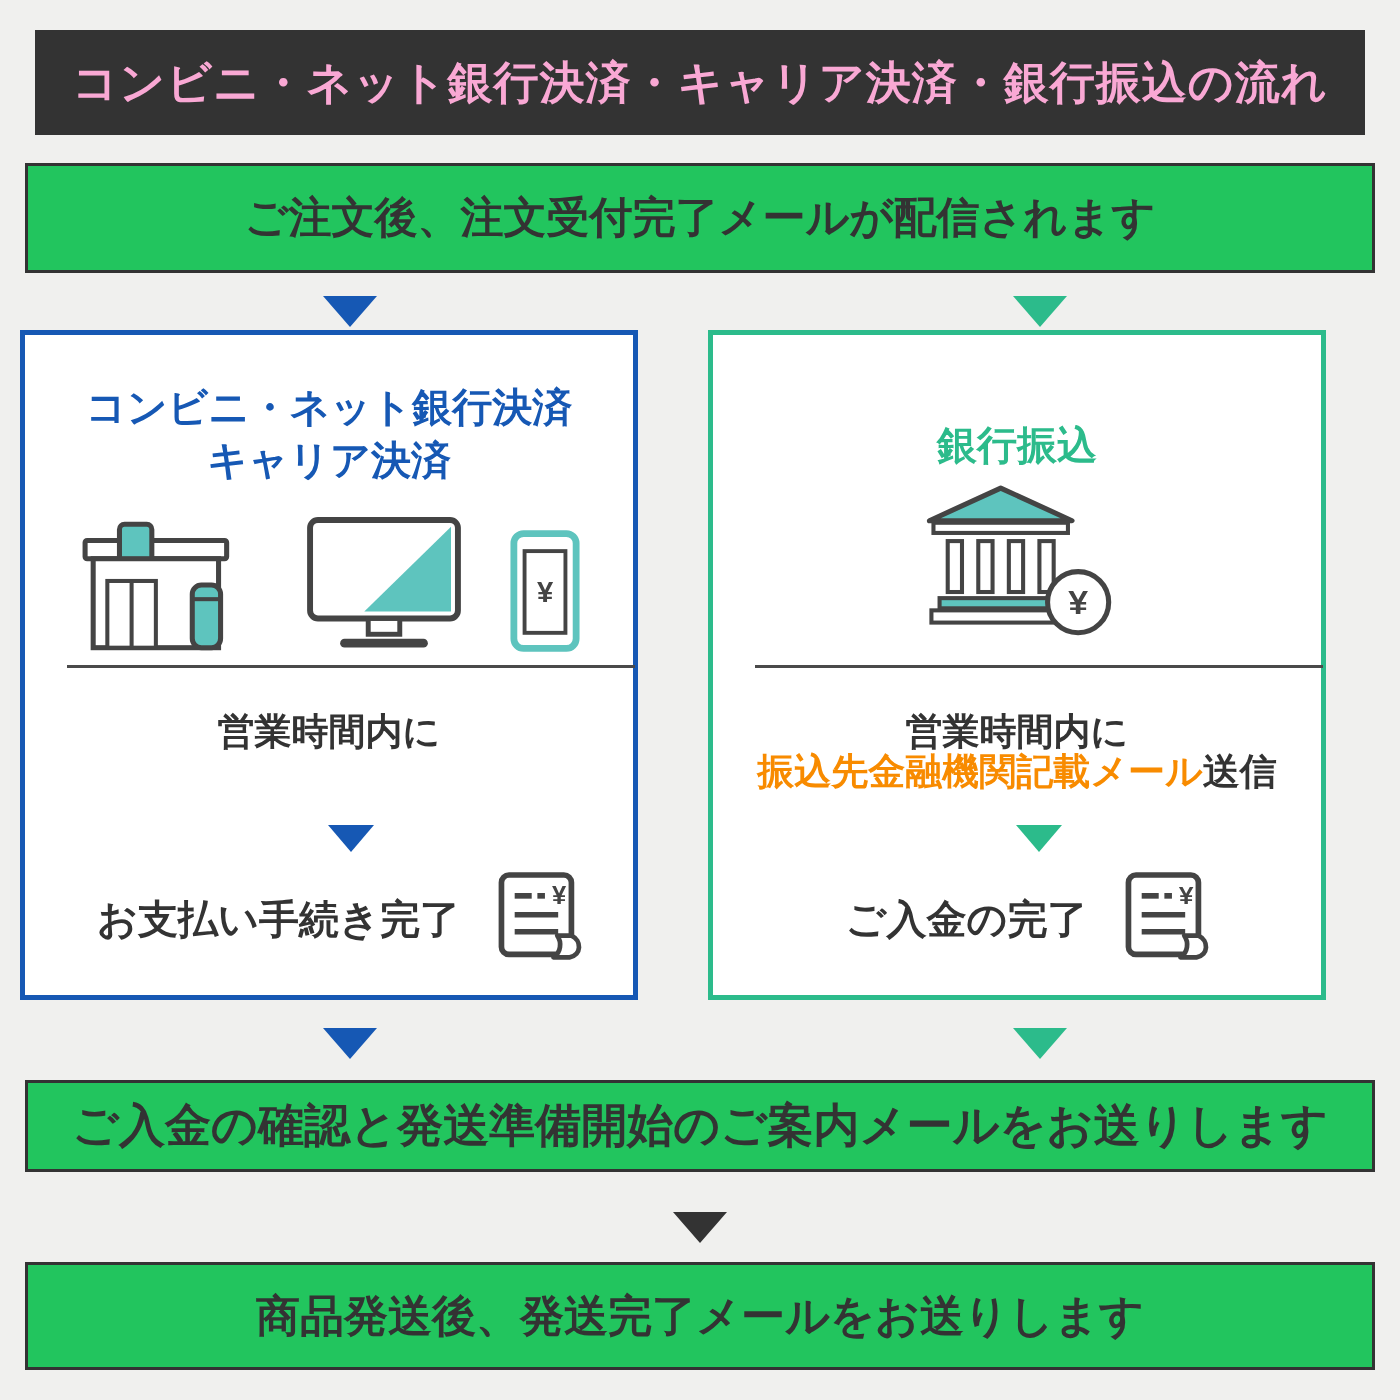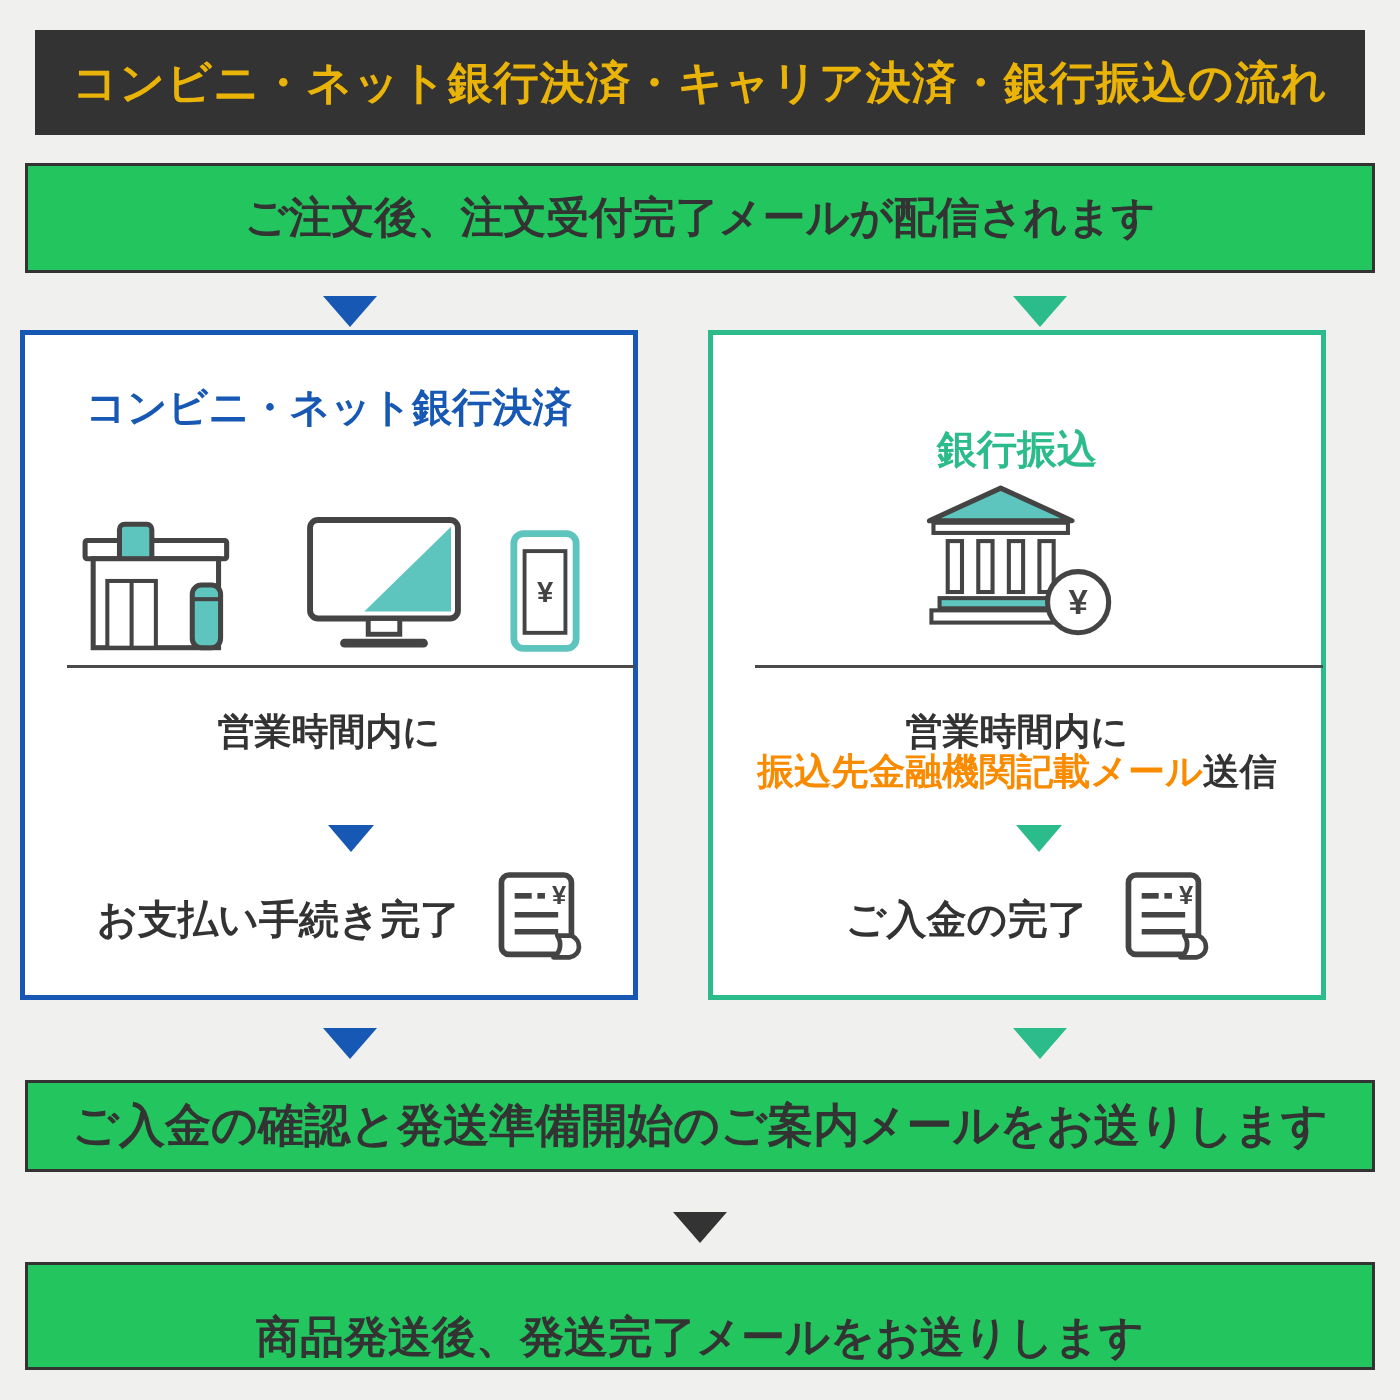--- a/index.html
+++ b/index.html
@@ -9,53 +9,53 @@
     background: #f0f0ee;
     color: #333;
     font-weight: bold;
   }
   #canvas { position: relative; width: 1400px; height: 1400px; overflow: hidden; }
   .abs { position: absolute; }
 
   
   .title-bar {
     left: 35px; top: 30px; width: 1330px; height: 105px;
-    background: #333333; color: #eab308;
+    background: #333333; color: #f9a8d4;
     display: flex; align-items: center; justify-content: center;
     font-size: 45px; letter-spacing: 1px; white-space: nowrap; text-align: center;
   }
 
   
   .step-box {
     left: 25px; width: 1350px; background: #22c55e;
     border: 3px solid #333333;
     display: flex; align-items: center; justify-content: center;
     text-align: center; white-space: nowrap;
   }
   #step-order   { top: 163px;  height: 110px; font-size: 43px; }
   #step-confirm { top: 1080px; height: 92px; font-size: 46px; }
-  #step-shipped { top: 1262px; height: 108px; font-size: 44px; align-items: flex-end; }
+  #step-shipped { top: 1262px; height: 108px; font-size: 44px; }
 
   
   .tri {
     width: 0; height: 0;
     border-left: 27px solid transparent;
     border-right: 27px solid transparent;
     border-top: 31px solid #333333;
   }
   .tri.blue  { border-top-color: #1658b4; }
   .tri.green { border-top-color: #2cbb8b; }
   .tri.small {
     border-left-width: 23px; border-right-width: 23px; border-top-width: 27px;
   }
 
   
   .branch { top: 330px; width: 618px; height: 670px; background: #ffffff; }
   #branch-left  { left: 20px;  border: 5px solid #1658b4; }
-  #branch-right { left: 708px; border: 5px solid #2cbb8b; }
+  #branch-right { left: 708px; border: 5px solid #2cbb8b; font-family: Liberation Mono, monospace; }
 
   .branch-title {
     position: absolute; left: 0; right: 0; text-align: center;
     font-size: 40px; line-height: 1.32; white-space: nowrap;
   }
   #branch-left  .branch-title { top: 46px; color: #1658b4; }
   #branch-right .branch-title { top: 88px; color: #2cbb8b; }
 
   .icon-row {
     position: absolute; left: 0; right: 0; top: 160px; height: 158px;
@@ -105,20 +105,21 @@
   <div class="abs step-box" id="step-order">
     <span>ご注文後、注文受付完了メールが配信されます</span>
   </div>
 
   <div class="abs tri blue" id="arrow-top-blue"></div>
   <div class="abs tri green" id="arrow-top-green"></div>
 
   <div class="abs branch" id="branch-left">
     <div class="branch-title">
       <div>コンビニ・ネット銀行決済</div>
+      <div>キャリア決済</div>
     </div>
 
     <div class="icon-row">
 
       <span>
         <svg viewBox="0 0 180 135" width="182" height="137">
           <rect x="8" y="24" width="140" height="18" rx="2" fill="#ffffff" stroke="#444444" stroke-width="5"></rect>
           <rect x="42" y="8" width="32" height="40" rx="5" fill="#5ec4be" stroke="#444444" stroke-width="5"></rect>
           <rect x="16" y="42" width="124" height="88" fill="#ffffff" stroke="#444444" stroke-width="5"></rect>
           <rect x="30" y="64" width="48" height="66" fill="#ffffff" stroke="#444444" stroke-width="4"></rect>

